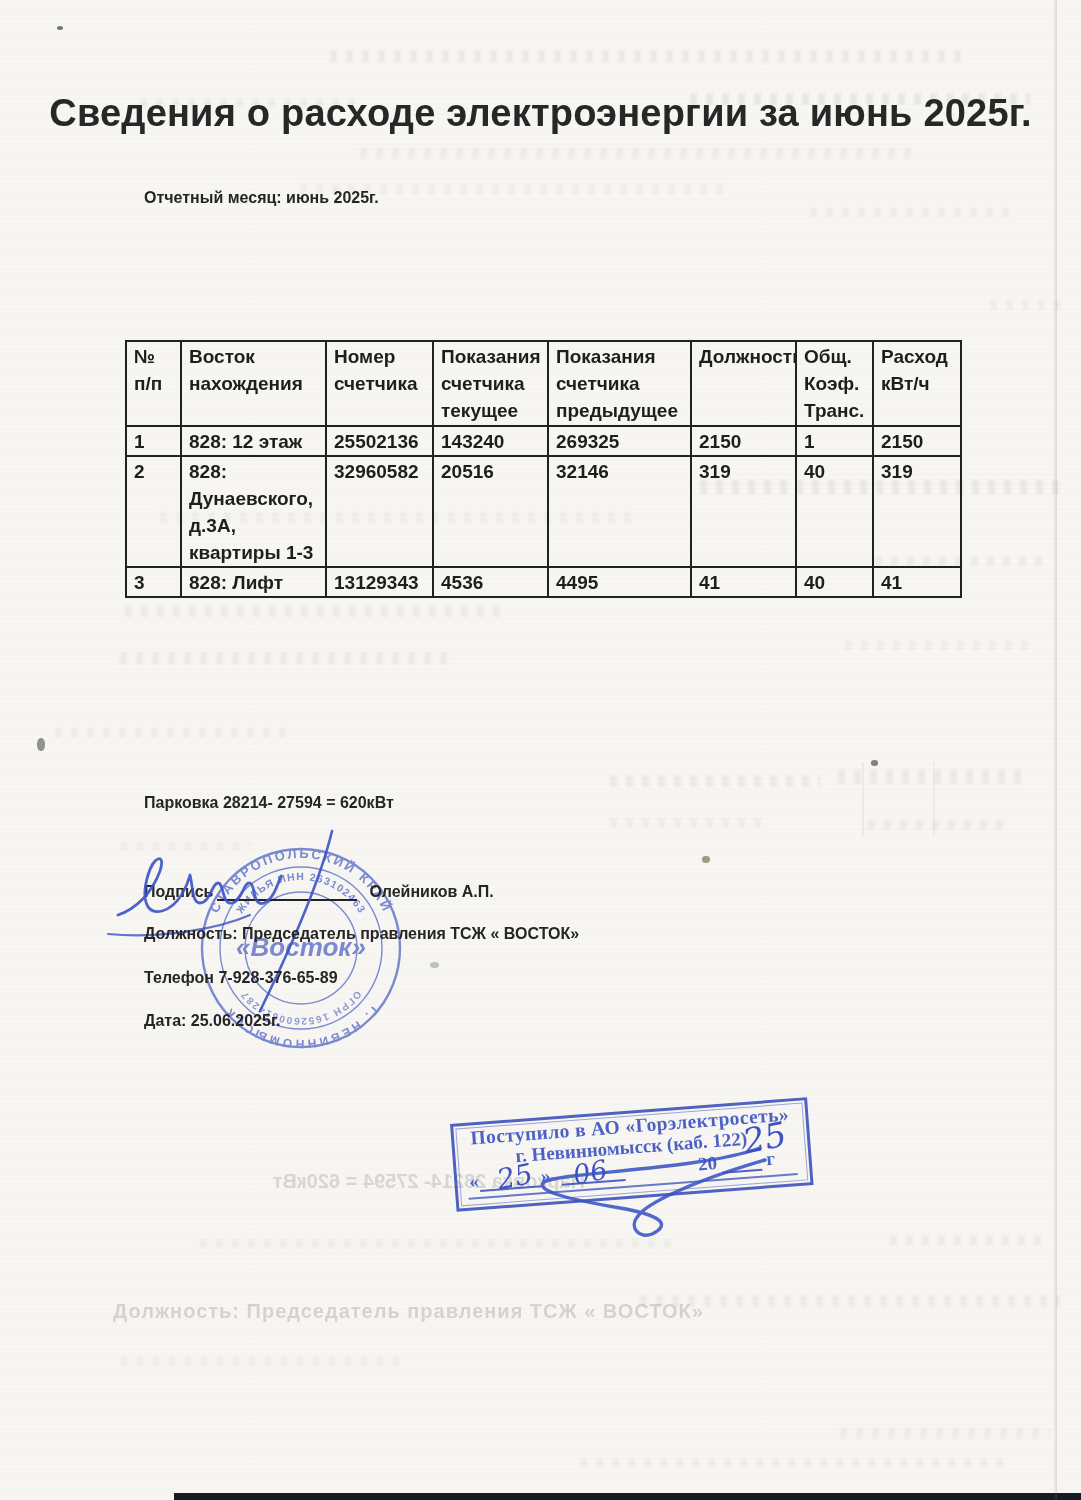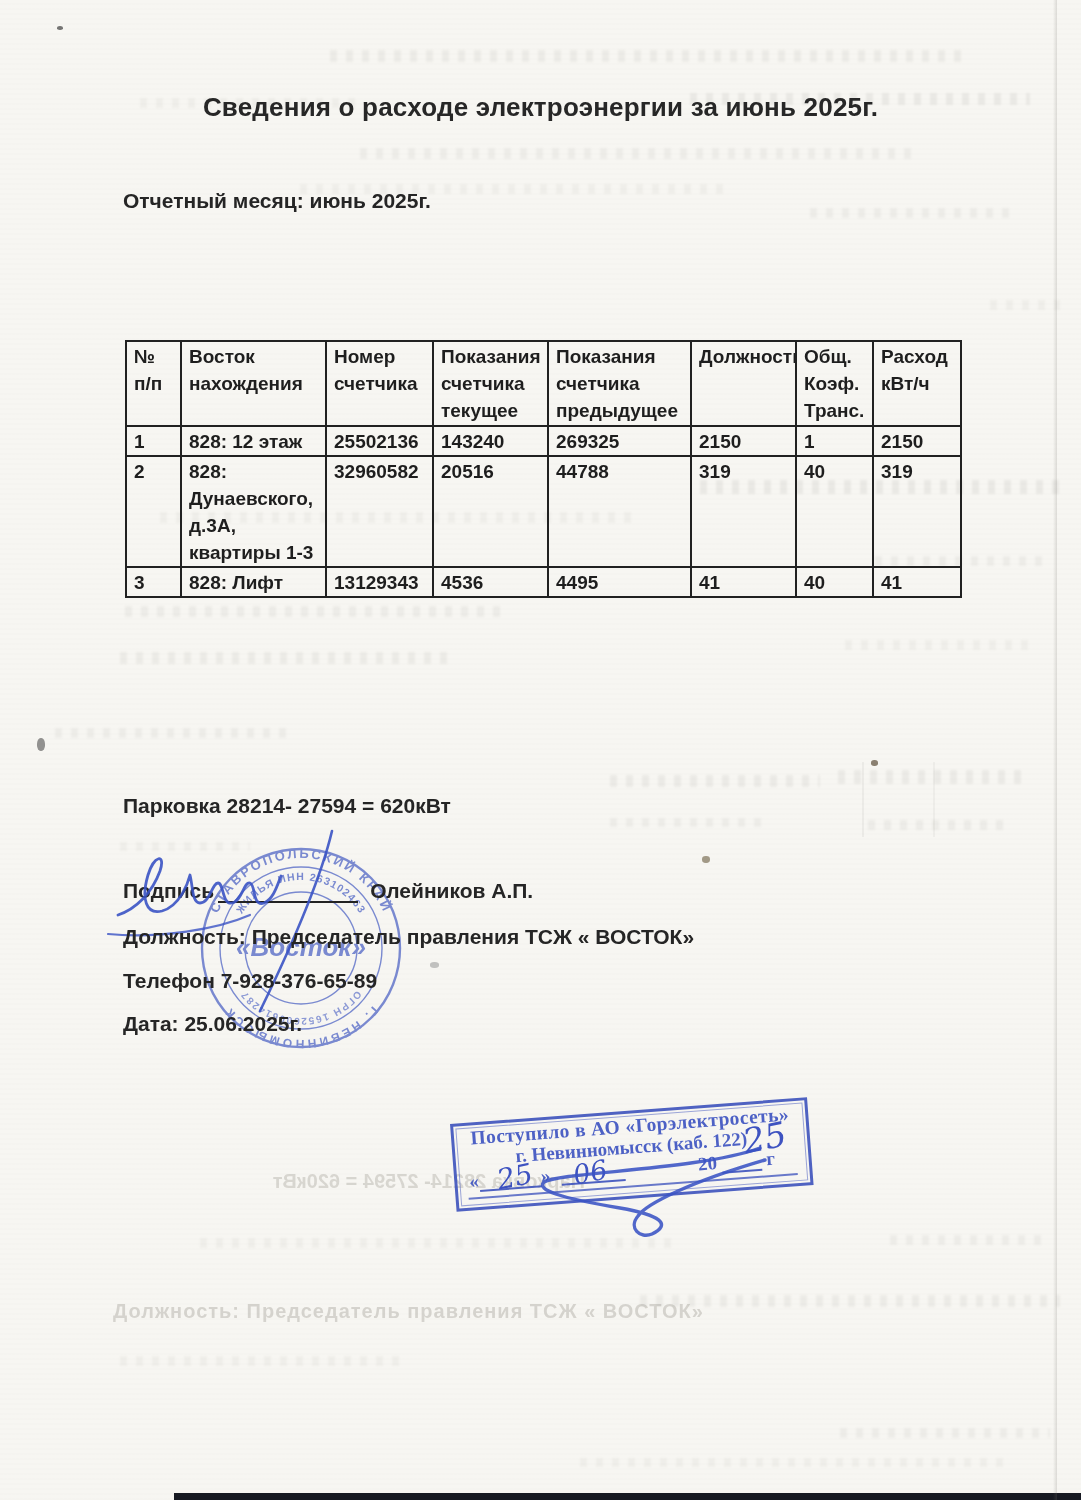--- a/index.html
+++ b/index.html
@@ -3,22 +3,22 @@
 <meta charset="utf-8">
 <style>
   html,body{margin:0;padding:0;background:#e8e7e3;}
   .page{
     position:relative;width:1081px;height:1500px;overflow:hidden;
     background:#f7f6f2;
     background-image:repeating-linear-gradient(0deg, rgba(0,0,0,0.006) 0 2px, rgba(0,0,0,0) 2px 5px);
     font-family:"Liberation Sans", sans-serif;font-weight:700;color:#252525;
   }
   .abs{position:absolute;}
-  .title{left:0;width:1081px;top:92px;text-align:center;font-size:26px;letter-spacing:.2px;color:#272727;}
-  .line{font-size:21px;color:#252525;}
+  .title{left:0;width:1081px;top:92px;text-align:center;font-size:38px;letter-spacing:.2px;color:#272727;}
+  .line{font-size:16px;color:#252525;margin-left:21px;}
   .consumer{width:830px;line-height:40px;}
   
   table.meter{position:absolute;left:125px;top:340px;border-collapse:collapse;table-layout:fixed;width:835px;}
   table.meter th, table.meter td{
     border:2px solid #212121;font-weight:700;font-size:19px;line-height:27px;
     text-align:left;vertical-align:top;padding:1px 7px 0 7px;color:#1e1e1e;
     font-family:"Liberation Sans", sans-serif;overflow:hidden;
   }
   table.meter th{white-space:pre-line;height:82px;}
   
@@ -143,21 +143,21 @@
         <td>269325</td>
         <td>2150</td>
         <td>1</td>
         <td>2150</td>
       </tr>
       <tr style="height:105px;">
         <td>2</td>
         <td>828: Дунаевского, д.3А, квартиры 1-3</td>
         <td>32960582</td>
         <td>20516</td>
-        <td>44788</td>
+        <td>32146</td>
         <td>319</td>
         <td>40</td>
         <td>319</td>
       </tr>
       <tr style="height:29px;">
         <td>3</td>
         <td>828: Лифт</td>
         <td>13129343</td>
         <td>4536</td>
         <td>4495</td>

